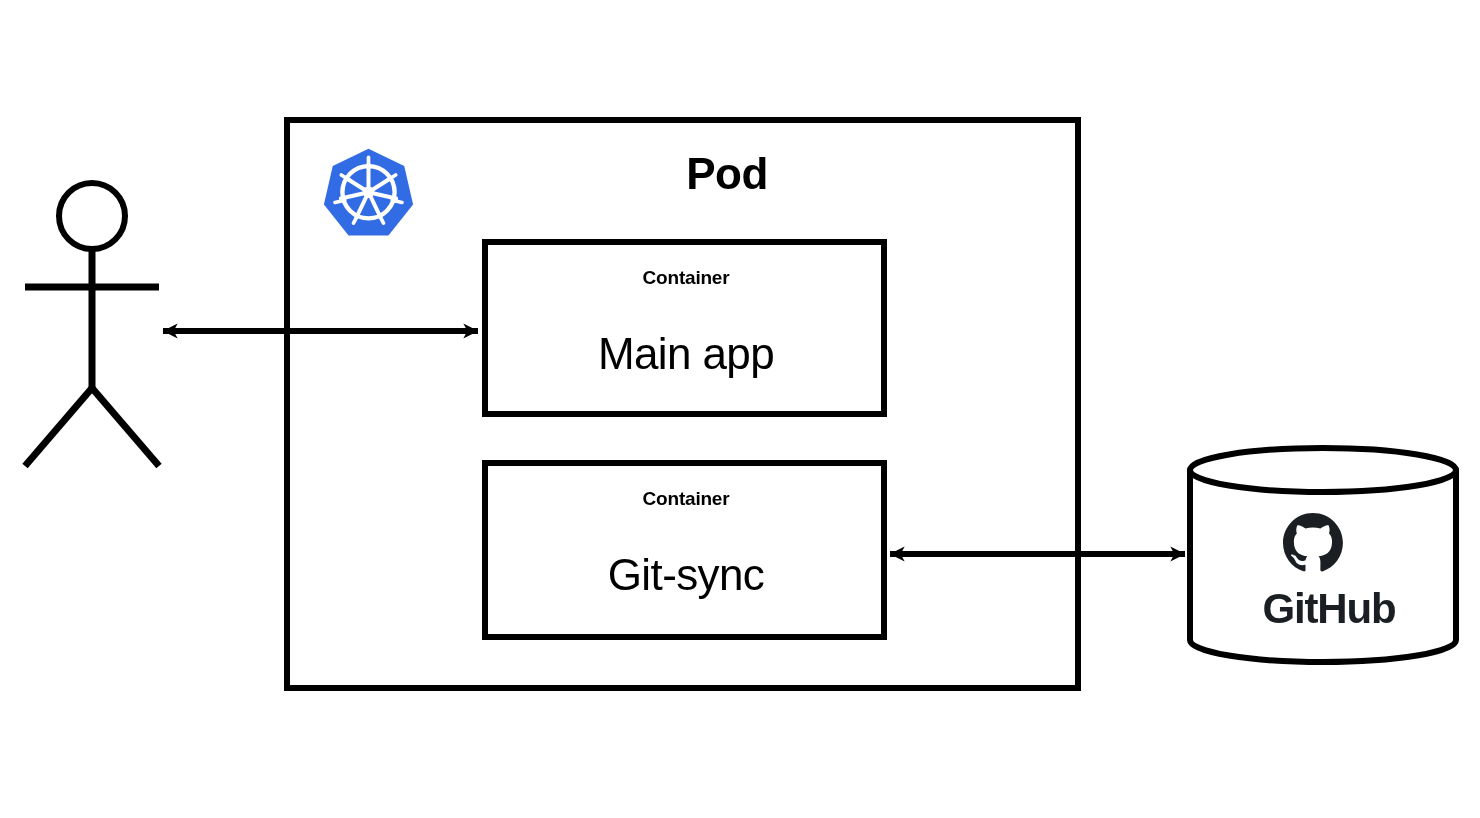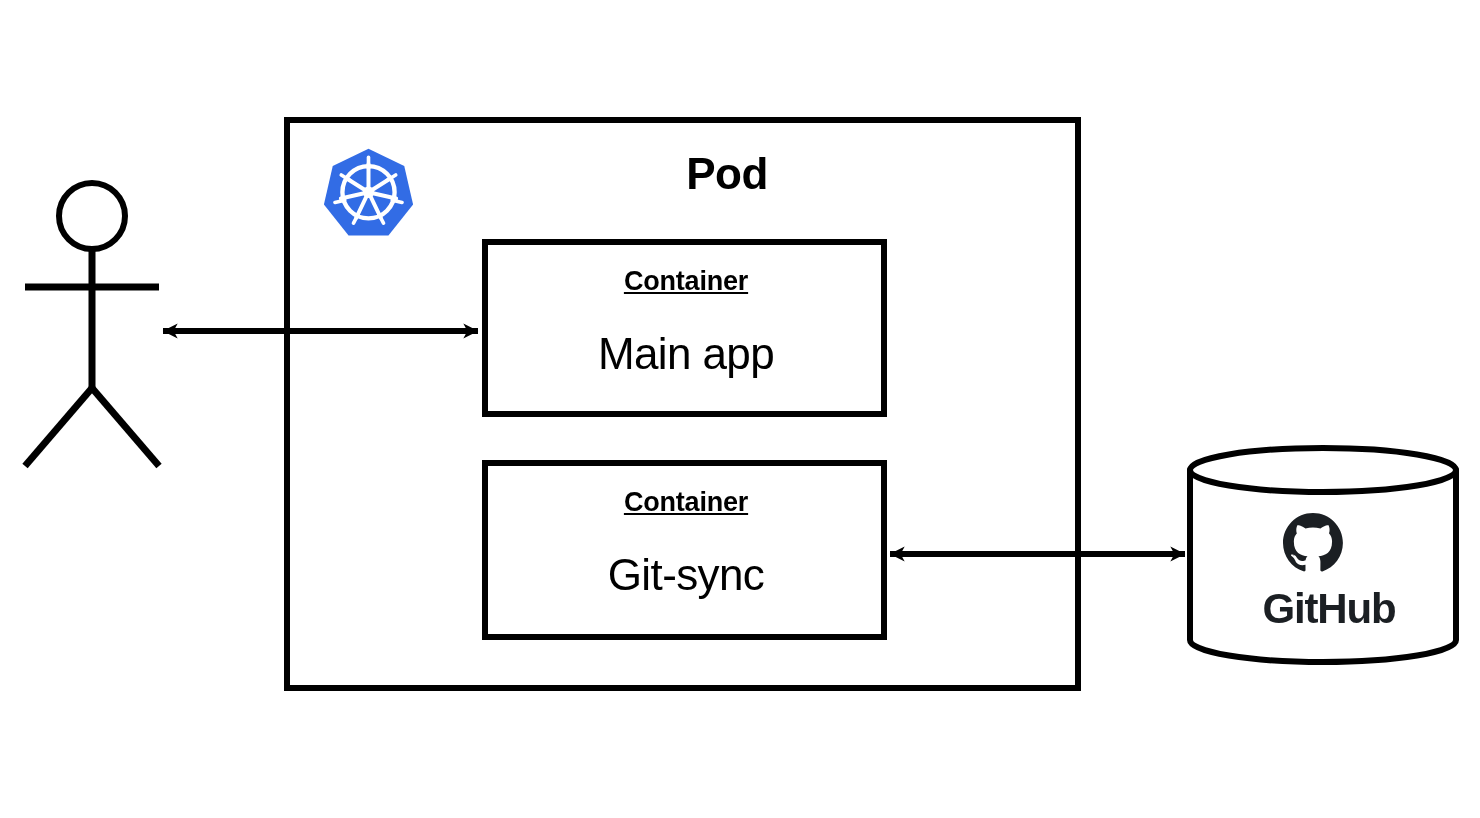--- a/index.html
+++ b/index.html
@@ -33,24 +33,23 @@
     color: #000000;
     line-height: 1;
     user-select: none;
   }
   .pod-title {
     font-size: 44px;
     font-weight: 700;
     letter-spacing: -0.5px;
   }
   .container-label {
-    font-size: 27px;
+    font-size: 19px;
     font-weight: 700;
     letter-spacing: -0.2px;
-    text-decoration: underline;
   }
   .container-name {
     font-size: 44px;
     font-weight: 400;
     letter-spacing: -0.6px;
   }
   .github-word {
     font-size: 42px;
     font-weight: 700;
     color: #1b1f23;

